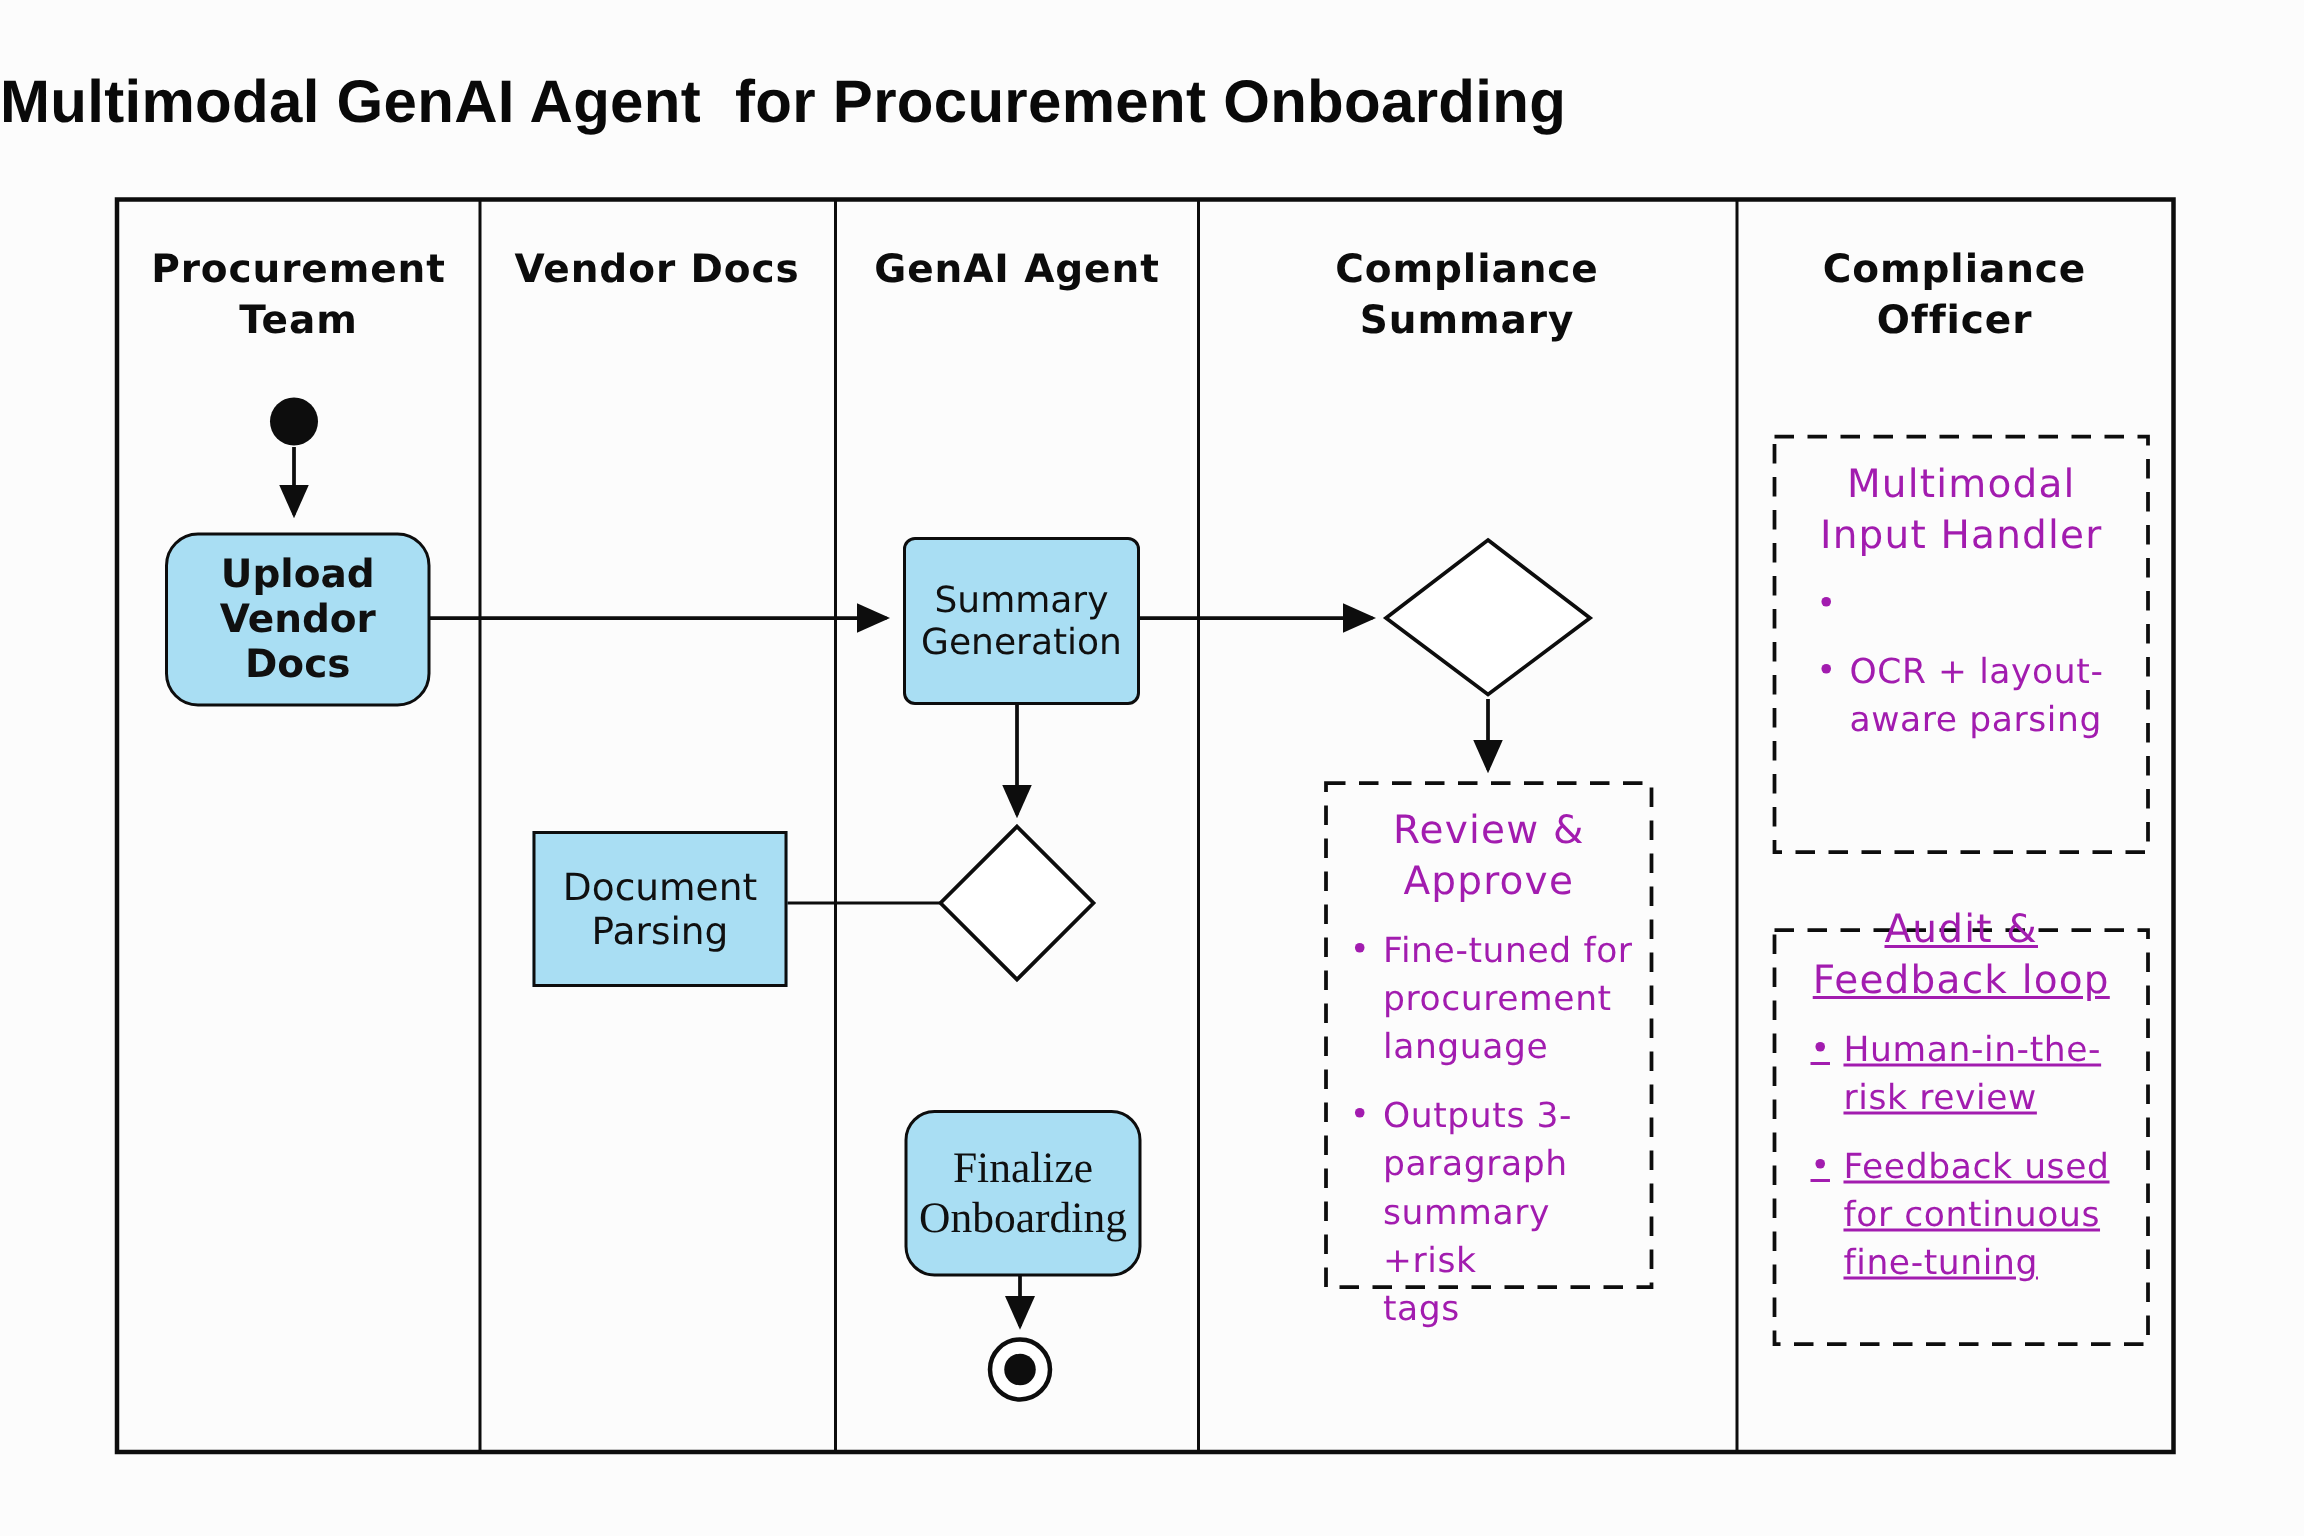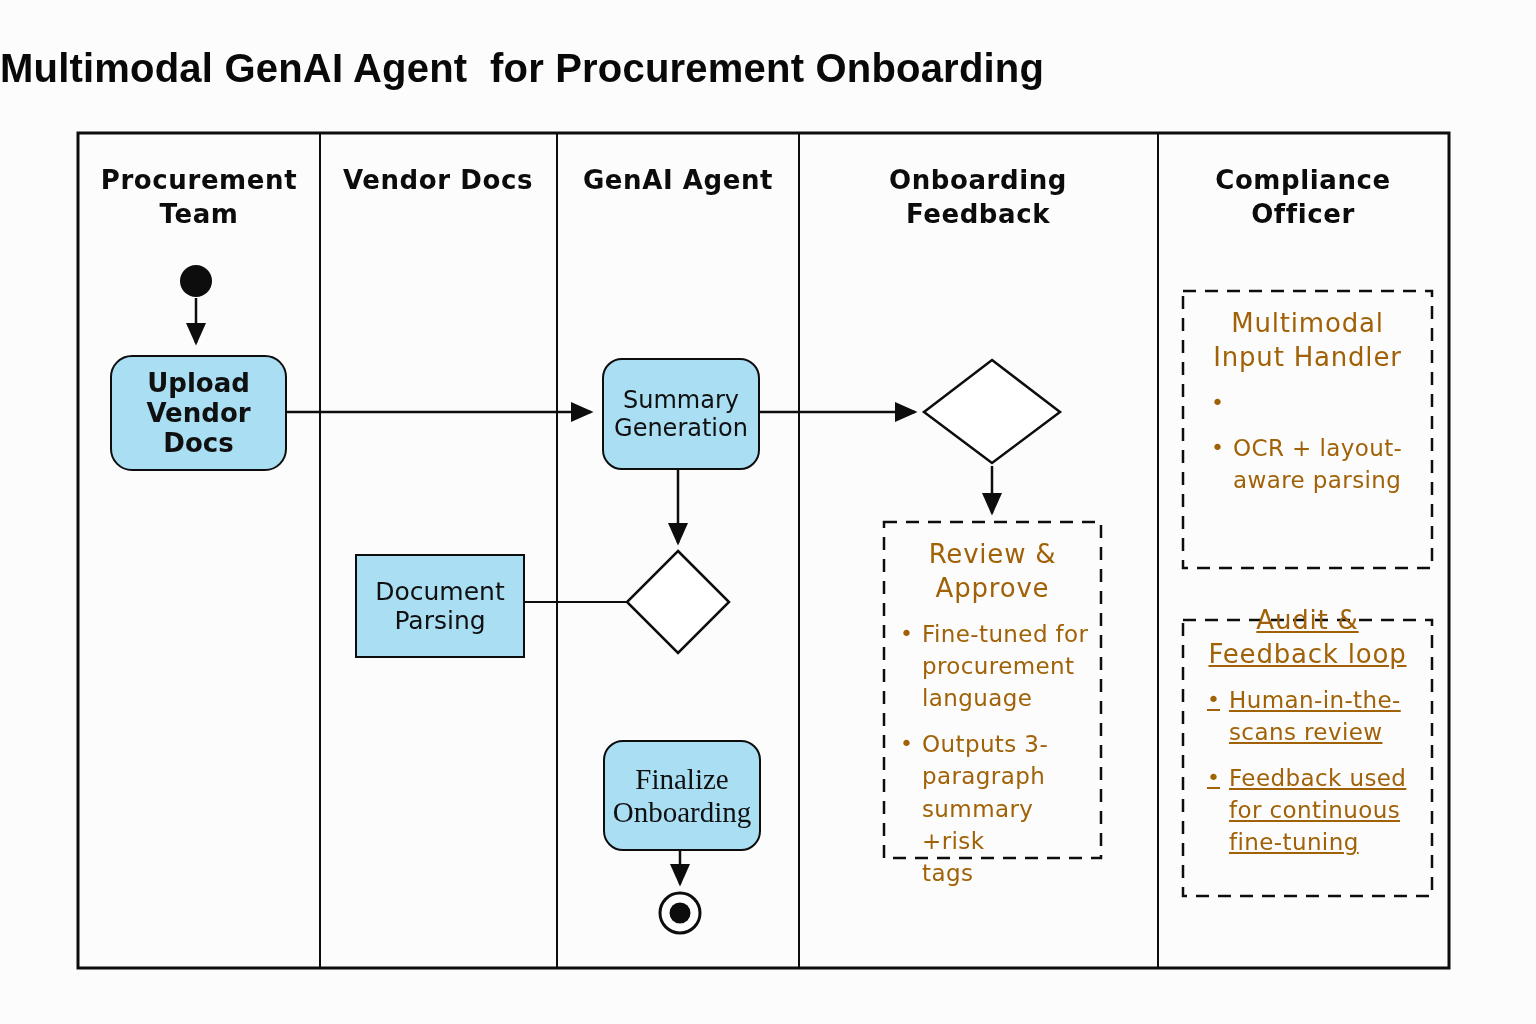--- a/index.html
+++ b/index.html
@@ -18,21 +18,21 @@
   .lane-header{
     position:absolute;top:163px;text-align:center;
     font-size:26px;line-height:1.32;letter-spacing:0.6px;color:#0c0c0c;font-weight:bold;
   }
   .activity{
     position:absolute;display:flex;align-items:center;justify-content:center;
     background:#a9def3;border:2.5px solid #0d0d0d;
     text-align:center;white-space:pre-line;color:#101010;
   }
   .rounded{border-radius:22px;}
-  .note{position:absolute;color:#a16207;}
+  .note{position:absolute;color:#a21caf;}
   .note-title{
     text-align:center;white-space:pre-line;font-size:26px;
     line-height:1.3;letter-spacing:0.8px;margin:16px 6px 12px 6px;
   }
   .bullet{display:flex;align-items:flex-start;margin:0 8px 14px 16px;}
   .bullet .marker{font-size:22px;line-height:1.42;margin-right:9px;}
   .bullet .bullet-text{
     white-space:pre-line;font-size:23px;line-height:1.40;letter-spacing:0.4px;
     text-align:left;
   }
@@ -74,26 +74,26 @@
     <circle cx="680" cy="913" r="10.5" fill="#0d0d0d"></circle>
 
     <rect x="884" y="522" width="217" height="336" fill="none" stroke="#0d0d0d" stroke-width="2.5" stroke-dasharray="13 9"></rect>
     <rect x="1183" y="291" width="249" height="277" fill="none" stroke="#0d0d0d" stroke-width="2.5" stroke-dasharray="13 9"></rect>
     <rect x="1183" y="620" width="249" height="276" fill="none" stroke="#0d0d0d" stroke-width="2.5" stroke-dasharray="13 9"></rect>
   </svg>
 
   <div class="lane-header" style="left:99px;width:200px;">Procurement Team</div>
   <div class="lane-header" style="left:338px;width:200px;">Vendor Docs</div>
   <div class="lane-header" style="left:578px;width:200px;">GenAI Agent</div>
-  <div class="lane-header" style="left:848px;width:260px;">Onboarding Feedback</div>
+  <div class="lane-header" style="left:848px;width:260px;">Compliance Summary</div>
   <div class="lane-header" style="left:1173px;width:260px;">Compliance Officer</div>
 
   <div class="activity rounded" style="left:110px;top:355px;width:173px;height:112px;font-size:26px;font-weight:bold;">Upload
 Vendor Docs</div>
-  <div class="activity rounded" style="left:602px;top:358px;width:154px;height:108px;font-size:24px;border-radius:20px;">Summary
+  <div class="activity rounded" style="left:602px;top:358px;width:154px;height:108px;font-size:24px;border-radius:8px;">Summary
 Generation</div>
   <div class="activity" style="left:355px;top:554px;width:166px;height:100px;font-size:25px;">Document
 Parsing</div>
   <div class="activity rounded" style="left:603px;top:740px;width:154px;height:107px;font-size:29px;border-radius:20px;font-family:Liberation Serif, serif;">Finalize
 Onboarding</div>
 
   <div class="note" style="left:884px;top:522px;width:217px;height:336px;">
     <div class="note-title">Review &amp;
 Approve</div>
     <div class="bullet">
@@ -123,21 +123,21 @@
 aware parsing</span>
     </div>
   </div>
 
   <div class="note" style="left:1183px;top:588px;width:249px;height:276px;text-decoration:underline;">
     <div class="note-title">Audit &amp;
 Feedback loop</div>
     <div class="bullet" style="margin-left:24px;">
       <span class="marker">•</span>
       <span class="bullet-text">Human-in-the-
-scans review</span>
+risk review</span>
     </div>
     <div class="bullet" style="margin-left:24px;">
       <span class="marker">•</span>
       <span class="bullet-text">Feedback used
 for continuous
 fine-tuning</span>
     </div>
   </div>
 
 </div>

